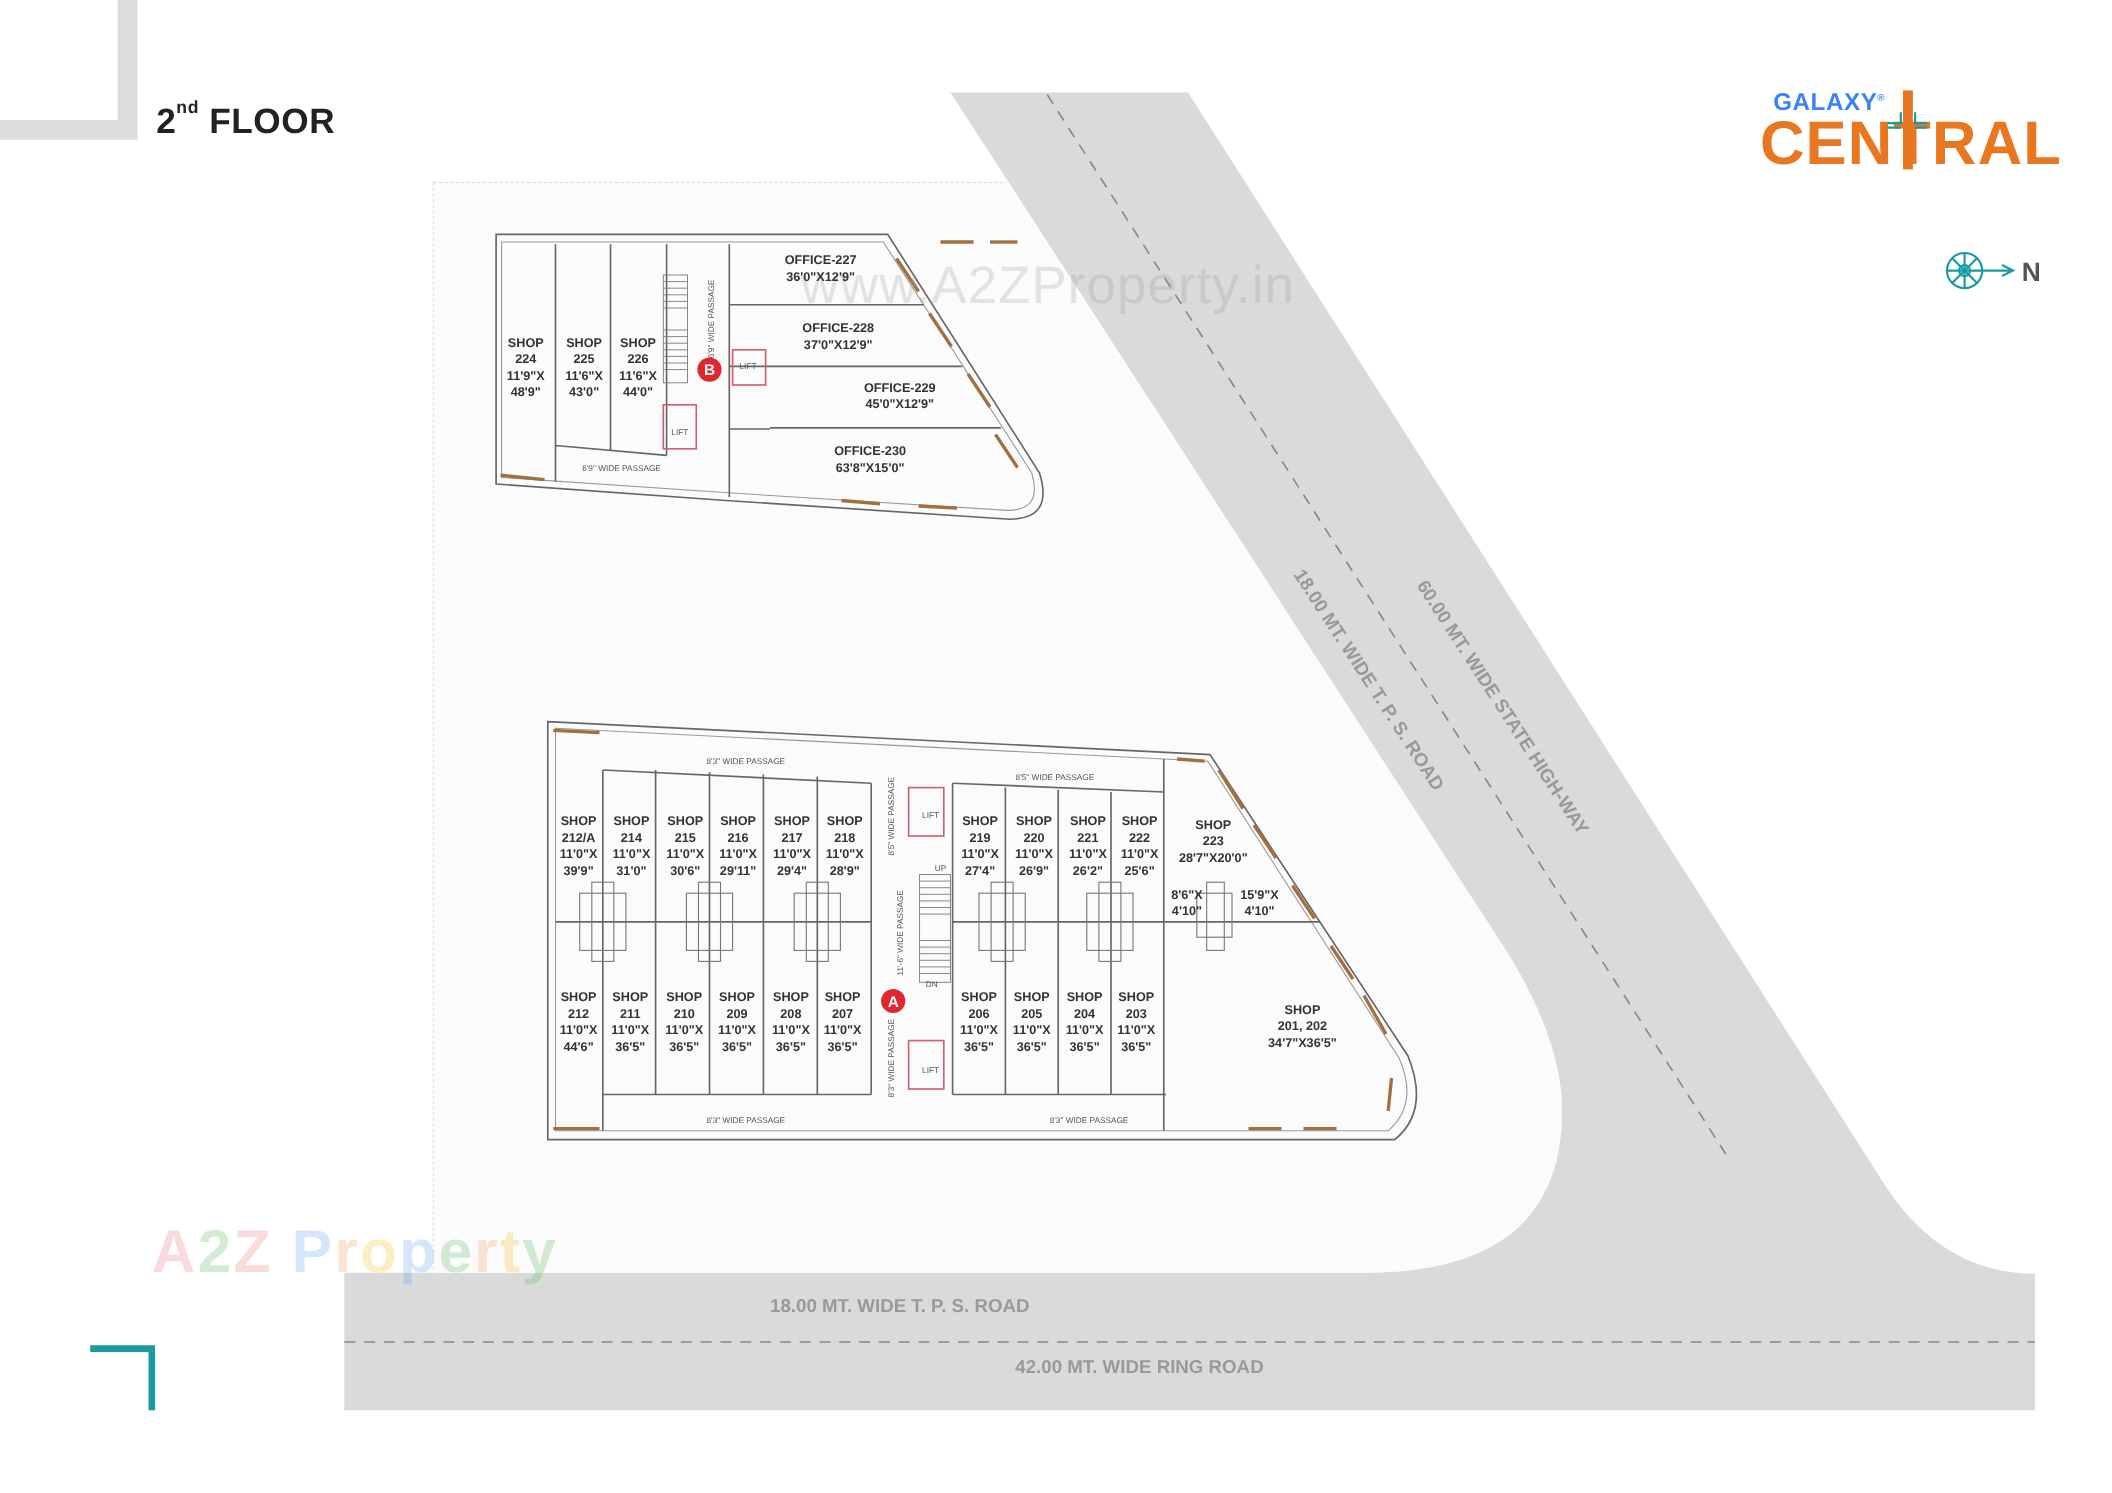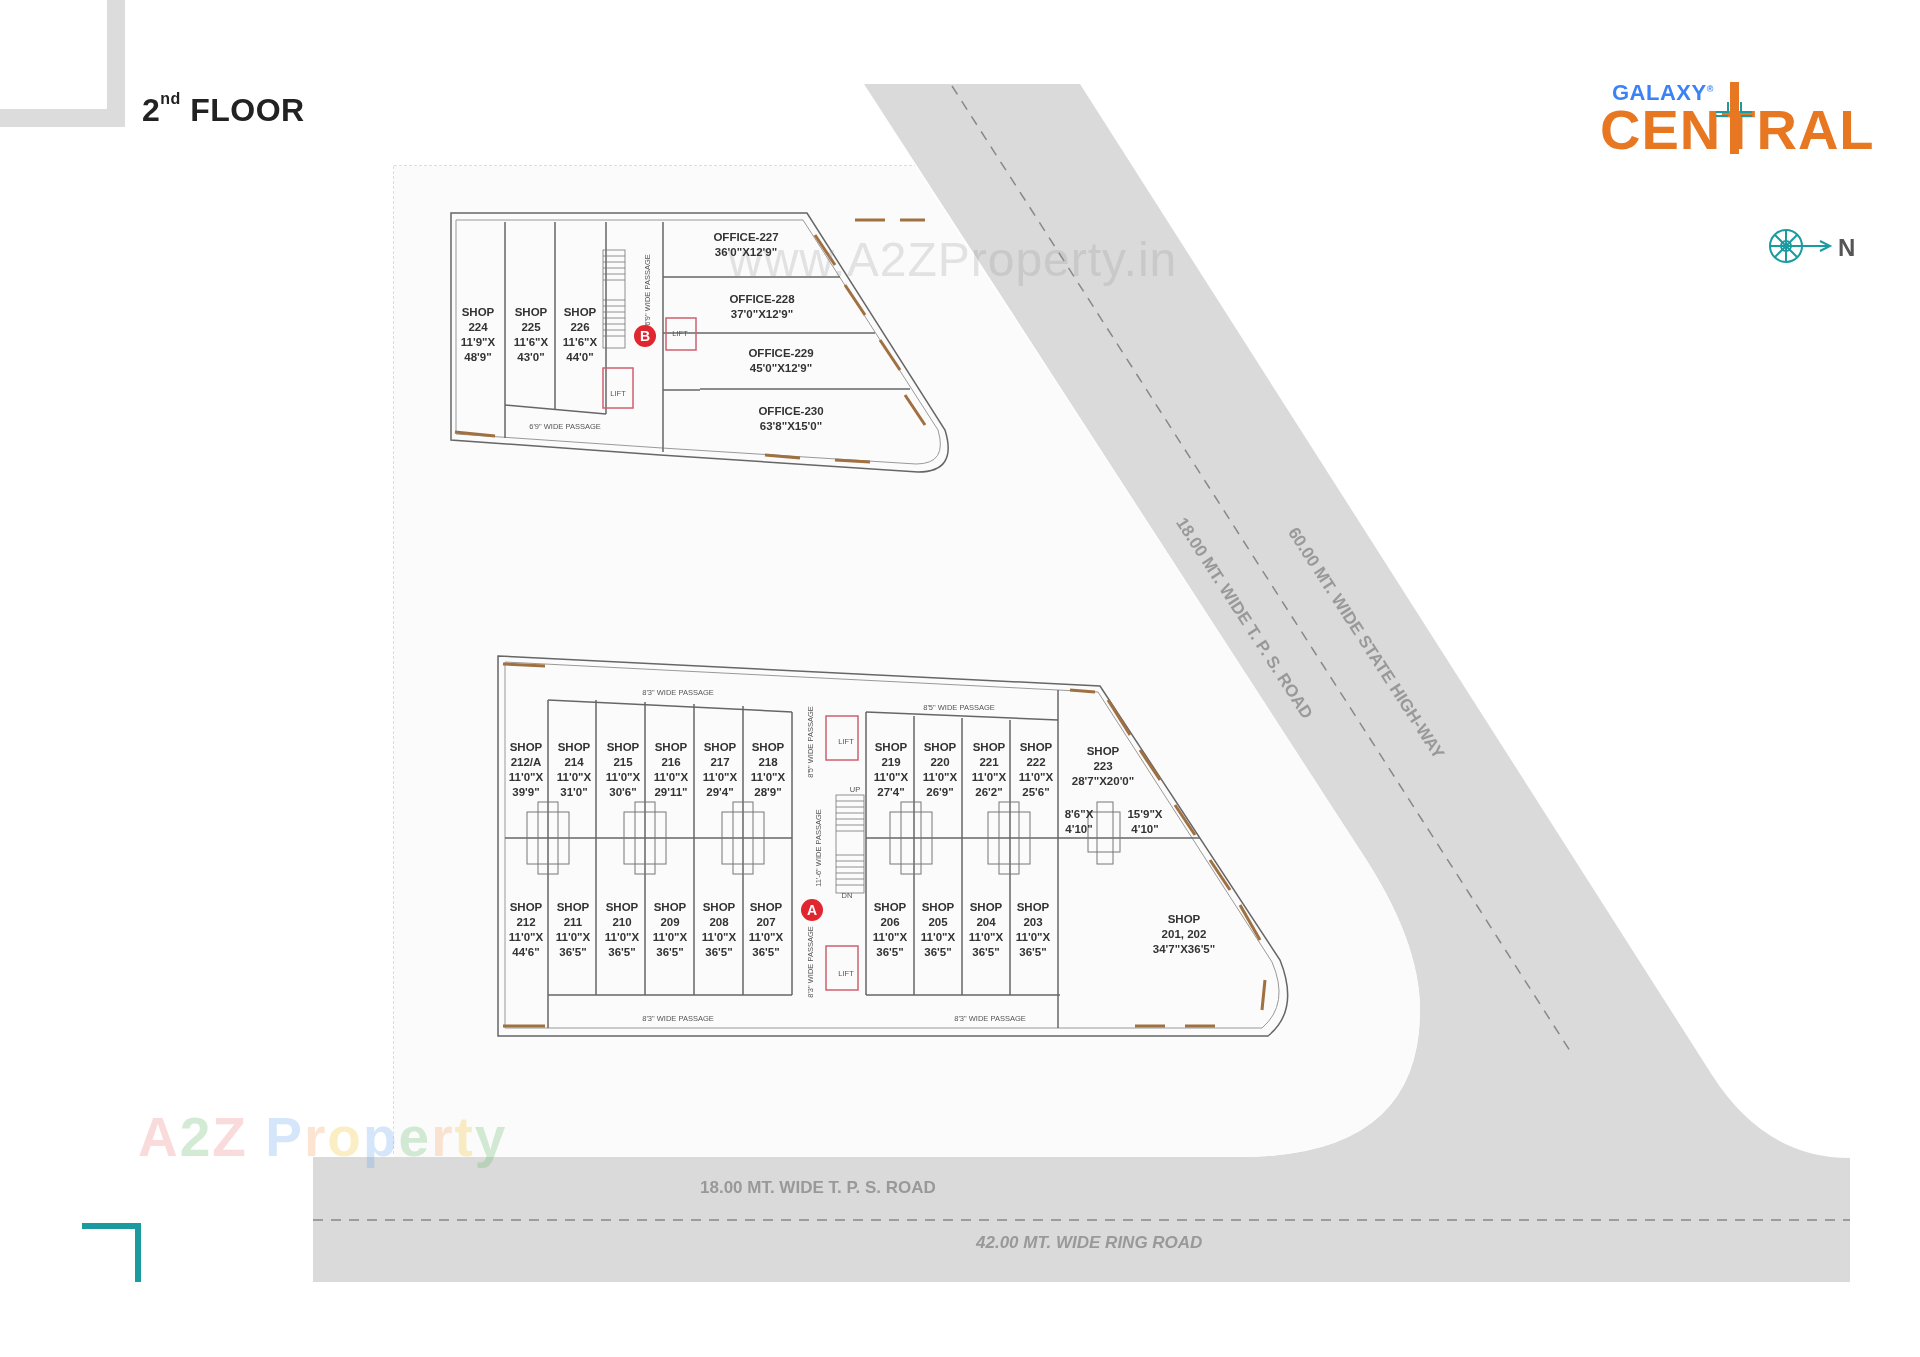--- a/index.html
+++ b/index.html
@@ -180,21 +180,21 @@
     </g>
     <path d="M34 20 L60 20 M52 15 L62 20 L52 25" stroke="#1a9ba0" stroke-width="2" fill="none"></path>
   </svg>
   <div class="abs north">N</div>
 
   <div class="abs wm-url">www.A2ZProperty.in</div>
 
   <div class="road-lbl rot" style="left:1188px;top:514px;">18.00 MT. WIDE T. P. S. ROAD</div>
   <div class="road-lbl rot" style="left:1300px;top:524px;">60.00 MT. WIDE STATE HIGH-WAY</div>
   <div class="road-lbl" style="left:700px;top:1178px;">18.00 MT. WIDE T. P. S. ROAD</div>
-  <div class="road-lbl" style="left:976px;top:1233px;font-style:italic;">42.00 MT. WIDE RING ROAD</div>
+  <div class="road-lbl" style="left:923px;top:1233px;">42.00 MT. WIDE RING ROAD</div>
 
   <div class="abs wm-brand" id="wm-brand"><span style="color: rgb(240, 128, 128);">A</span><span style="color: rgb(102, 187, 106);">2</span><span style="color: rgb(240, 128, 128);">Z</span><span style="color: rgb(255, 255, 255);"> </span><span style="color: rgb(111, 168, 240);">P</span><span style="color: rgb(244, 164, 96);">r</span><span style="color: rgb(244, 196, 48);">o</span><span style="color: rgb(111, 168, 240);">p</span><span style="color: rgb(102, 187, 106);">e</span><span style="color: rgb(244, 164, 96);">r</span><span style="color: rgb(244, 196, 48);">t</span><span style="color: rgb(102, 187, 106);">y</span></div>
 
   <div class="marker" style="left:645px;top:336px;">B</div>
   <div class="marker" style="left:812px;top:910px;">A</div>
 
   <div id="dyn">
       <div class="rm" style="left: 478px; top: 335px;">SHOP
 224
 11'9"X
@@ -204,21 +204,21 @@
 11'6"X
 43'0"</div>
       <div class="rm" style="left: 580px; top: 335px;">SHOP
 226
 11'6"X
 44'0"</div>
       <div class="rm" style="left: 746px; top: 245px;">OFFICE-227
 36'0"X12'9"</div>
       <div class="rm" style="left: 762px; top: 307px;">OFFICE-228
 37'0"X12'9"</div>
-      <div class="rm" style="left: 781px; top: 361px;">OFFICE-229
+      <div class="rm" style="left: 818px; top: 361px;">OFFICE-229
 45'0"X12'9"</div>
       <div class="rm" style="left: 791px; top: 419px;">OFFICE-230
 63'8"X15'0"</div>
       <div class="psg" style="left: 565px; top: 426px;">6'9" WIDE PASSAGE</div>
       <div class="psg v" style="left: 647px; top: 290px;">6'9" WIDE PASSAGE</div>
       <div class="psg" style="left: 680px; top: 333px;">LIFT</div>
       <div class="psg" style="left: 618px; top: 393px;">LIFT</div>
       <div class="rm" style="left: 526px; top: 770px;">SHOP
 212/A
 11'0"X

